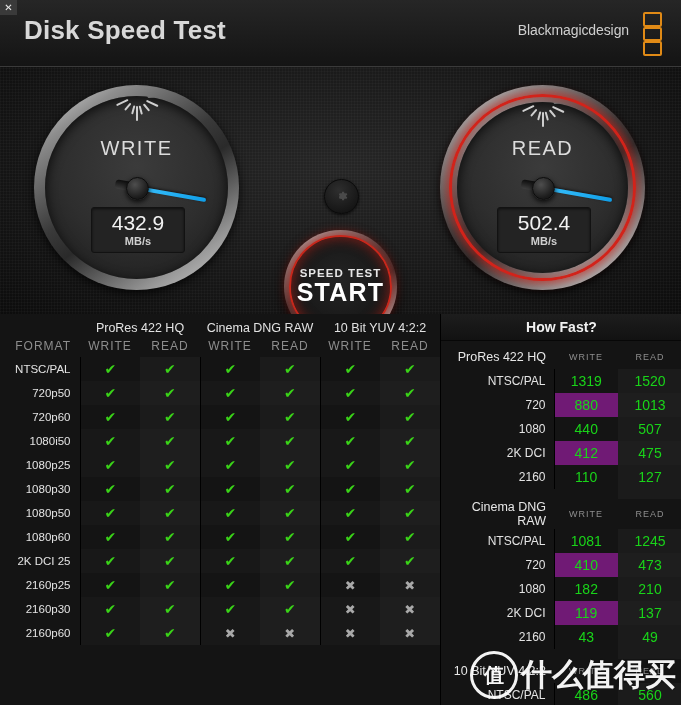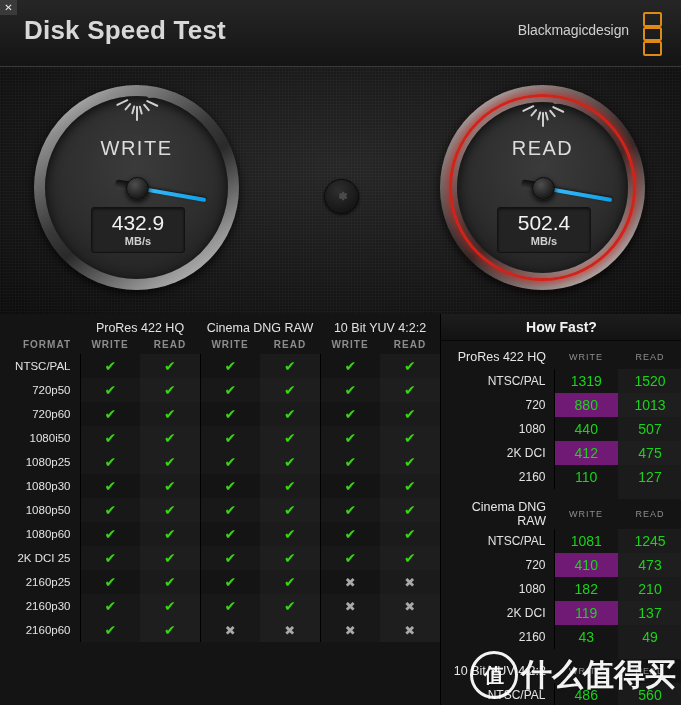--- a/index.html
+++ b/index.html
@@ -130,22 +130,22 @@
 
   
   table.wiw{width:100%;border-collapse:collapse;table-layout:fixed;}
   table.wiw col.fmt{width:80px;}
   table.wiw col.c{width:60px;}
   .grp-th{
     font-size:12.5px;font-weight:400;color:#e2e2e2;text-align:center;
     padding:5px 0 0;height:18px;
   }
   .sub-th{
-    font-size:10px;letter-spacing:1px;color:#8d8d8d;text-align:center;
-    padding:2px 0 4px;font-weight:700;
+    font-size:12px;letter-spacing:1px;color:#8d8d8d;text-align:center;
+    padding:2px 0 4px;font-weight:400;
   }
   .sub-th.fmt{text-align:right;padding-right:9px;}
   .wiw td.fmtcell{
     font-size:11.5px;color:#e3e3e3;text-align:right;padding-right:9px;
     border-right:1px solid #000;
   }
   .wiw td.cell{text-align:center;font-size:13px;height:22px;}
   .wiw td.cell.alt{background:#1b1b1b;}
   .wiw td.cell.sep{border-left:1px solid #000;}
   .wiw td.endsep{border-left:1px solid #000;width:4px;padding:0;}
@@ -290,20 +290,26 @@
         <div class="needle-tail" style="width: 22px; left: 102.5px; top: 98px; transform: rotate(190deg);"></div>
         <div class="hub" style="width: 21px; height: 21px; left: 92px; top: 92px;"></div>
       </div>
 
     <div class="gear-btn">
       <svg width="15" height="15" viewBox="0 0 24 24">
         <path fill="#4a4a4a" d="M12 8.2a3.8 3.8 0 100 7.6 3.8 3.8 0 000-7.6zm9.3 4.9l-1.9-1.1.02-1.5 1.9-1.2-1.6-2.8-2.1.8-1.3-.8-.2-2.2h-3.2l-.2 2.2-1.3.8-2.1-.8L7.7 9.3l1.9 1.2.02 1.5-1.9 1.1 1.6 2.8 2.1-.8 1.3.8.2 2.2h3.2l.2-2.2 1.3-.8 2.1.8z"></path>
       </svg>
     </div>
 
+    <div class="start-btn">
+      <div class="start-inner">
+        <div class="l1">SPEED TEST</div>
+        <div class="l2">START</div>
+      </div>
+    </div>
   </div>
 
   <div class="lower">
 
     <div class="col-left">
       <table class="wiw">
         <colgroup>
             <col class="fmt">
             <col class="c">
             <col class="c">

